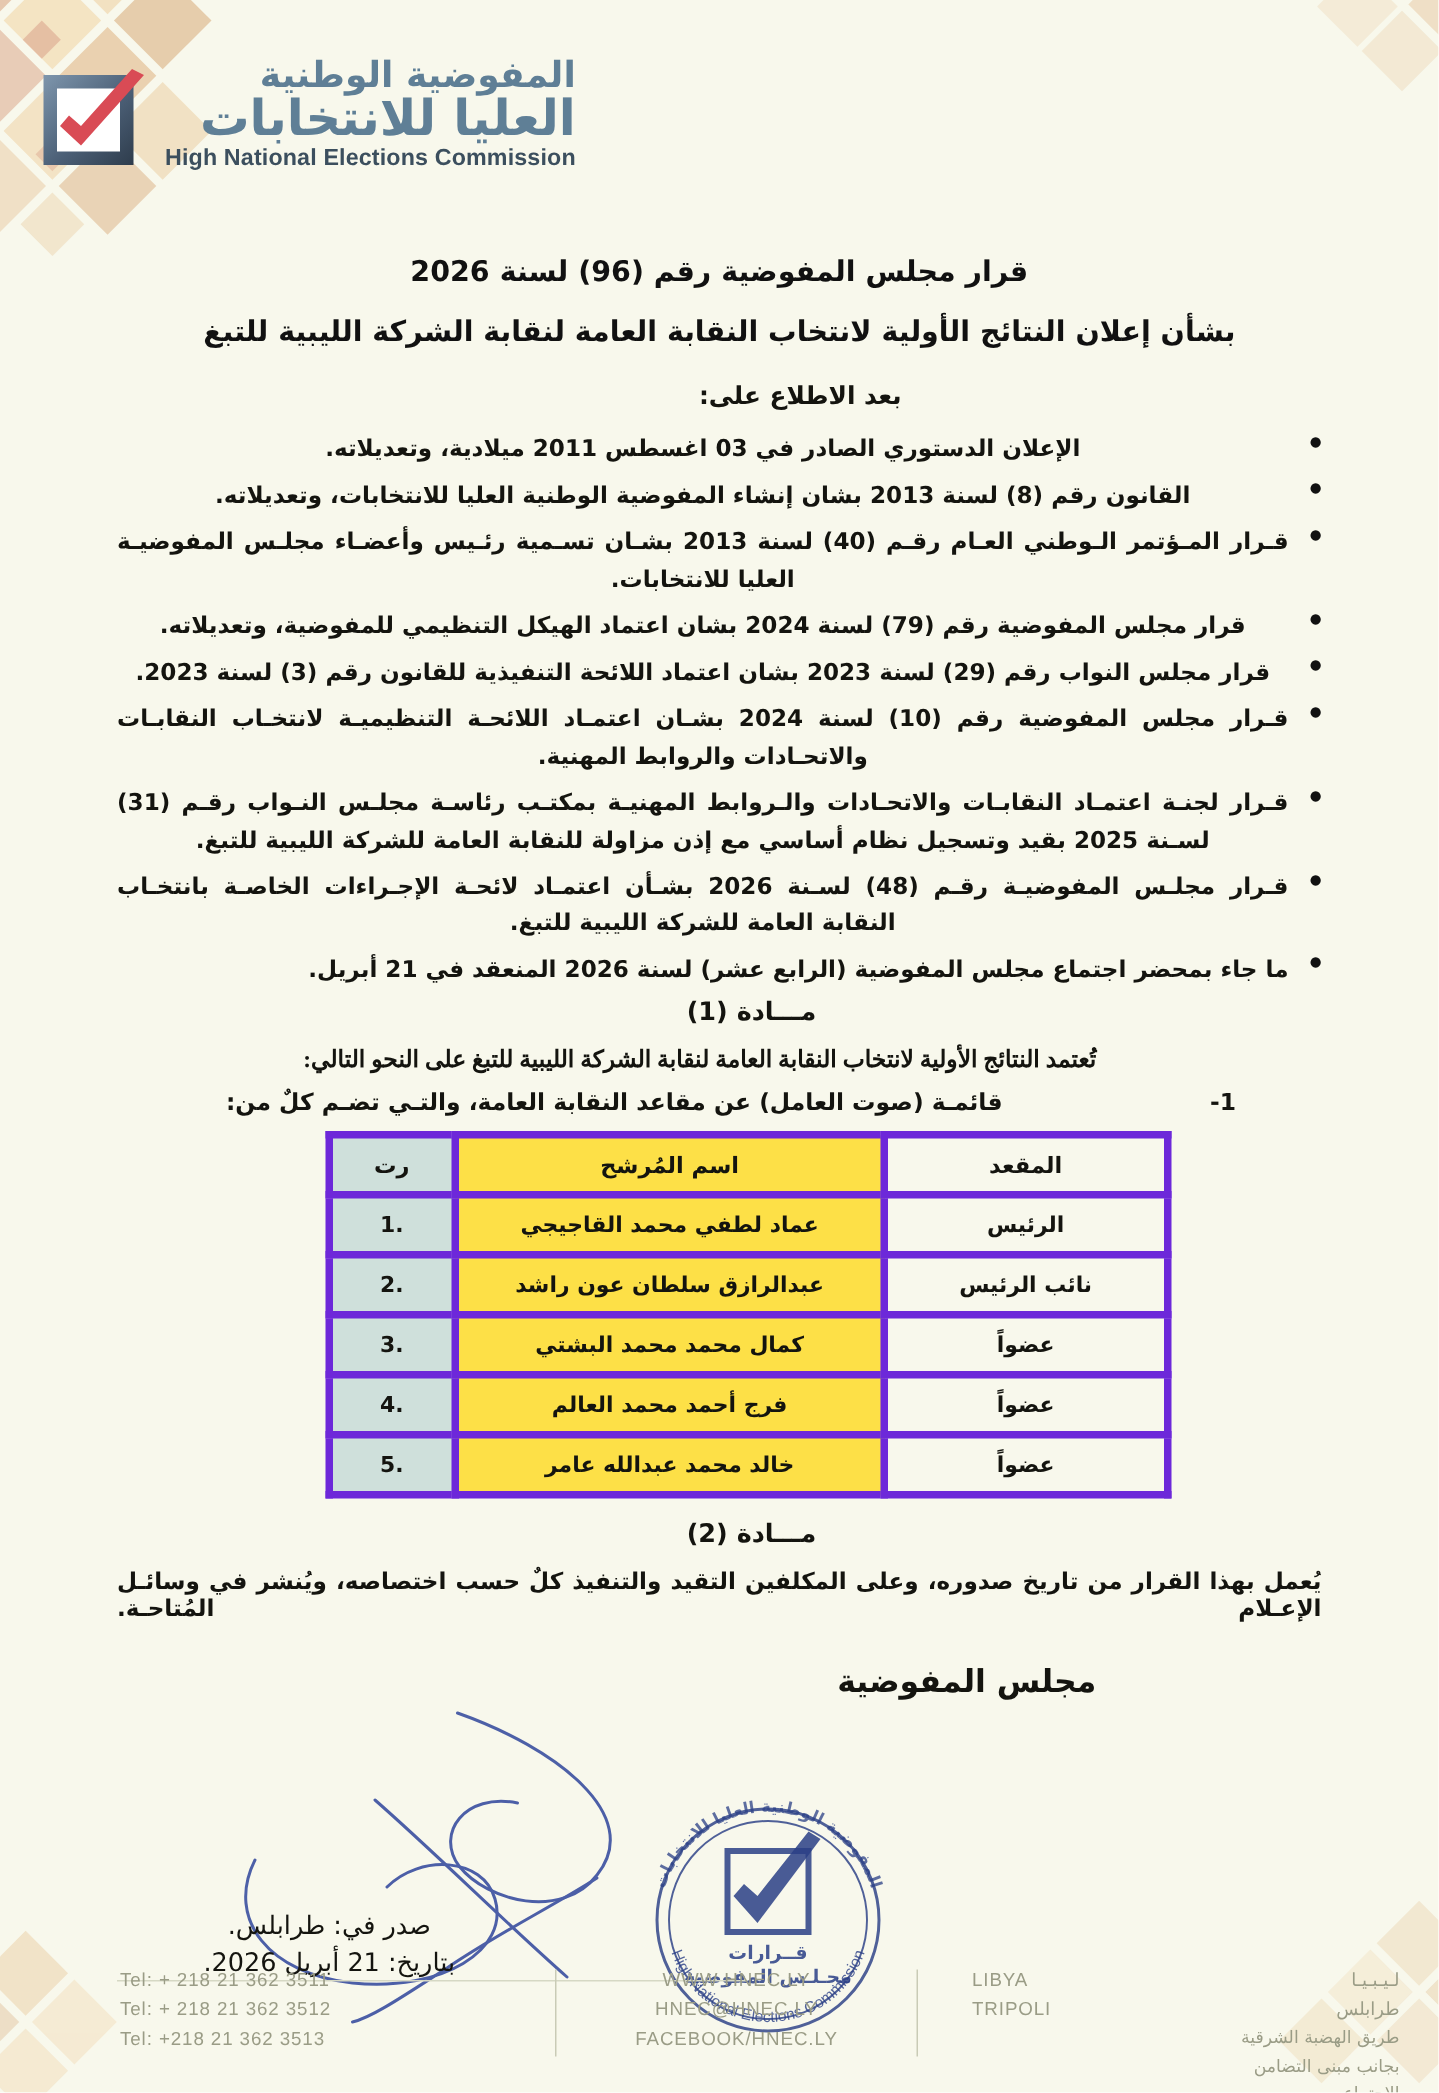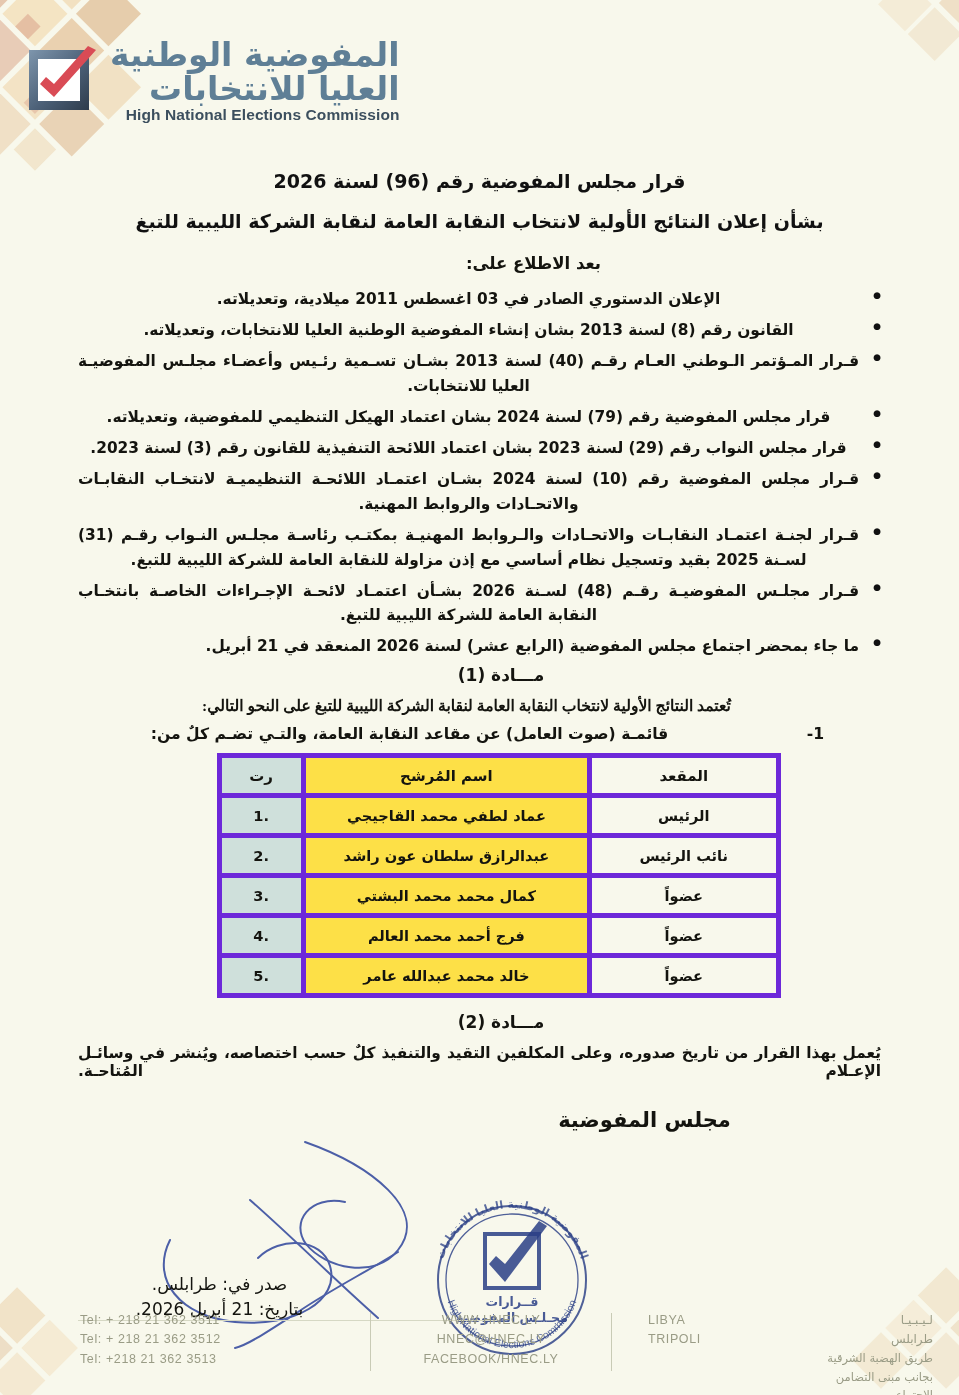--- a/index.html
+++ b/index.html
@@ -56,21 +56,21 @@
     text-align: right;
     direction: rtl;
   }
   .logo-ar1, .logo-ar2 {
     font-family: "DejaVu Sans", sans-serif;
     font-weight: bold;
     color: #5f7f96;
     letter-spacing: 1px;
     line-height: 1.02;
   }
-  .logo-ar1 { font-size: 33px; }
+  .logo-ar1 { font-size: 24px; margin-left: 29px; }
   .logo-ar2 { font-size: 33px; }
   .logo-en {
     font-family: "Liberation Sans", sans-serif;
     font-weight: bold;
     font-size: 15.5px;
     color: #3c4f5e;
     letter-spacing: .1px;
     margin-top: 1px;
     direction: ltr;
     text-align: right;

